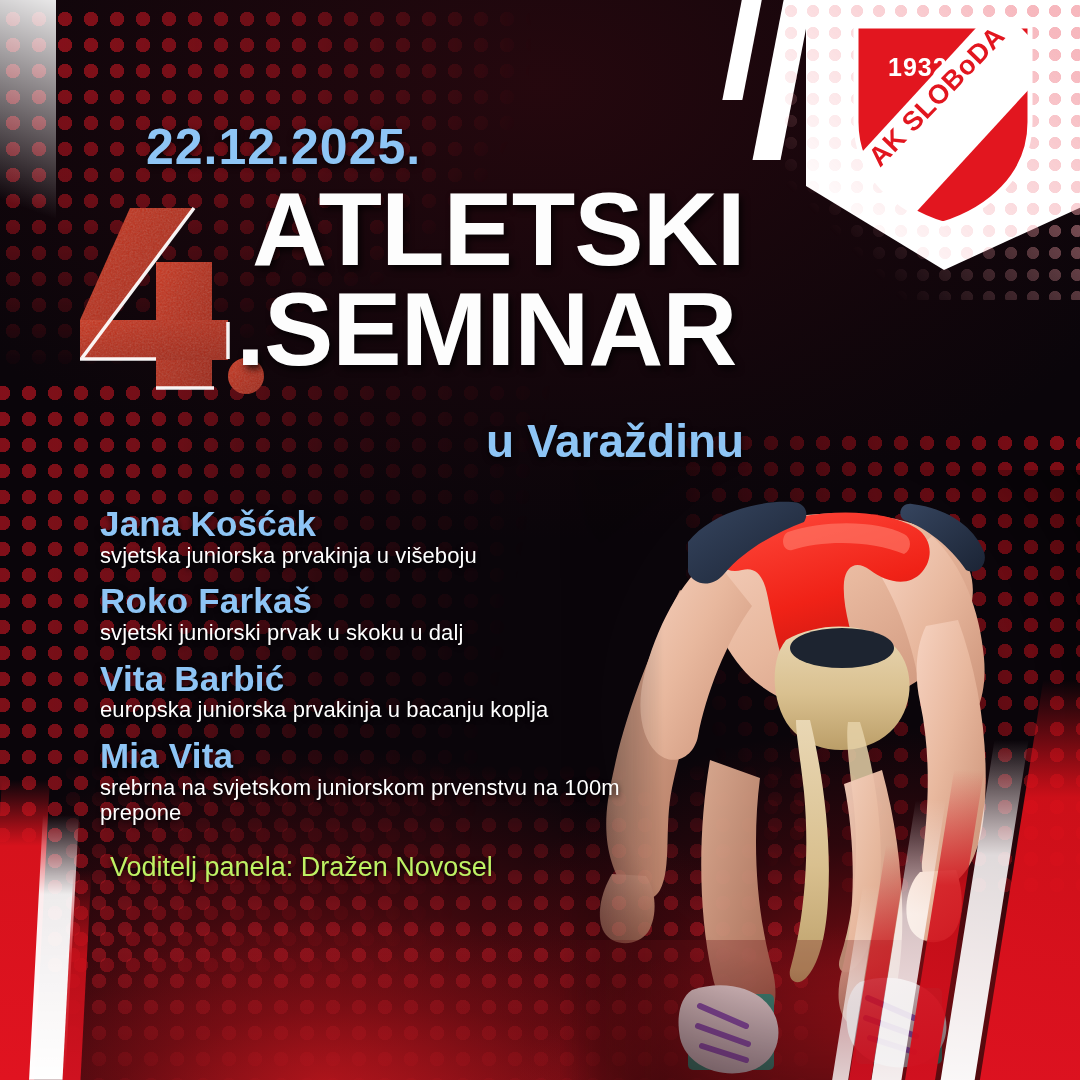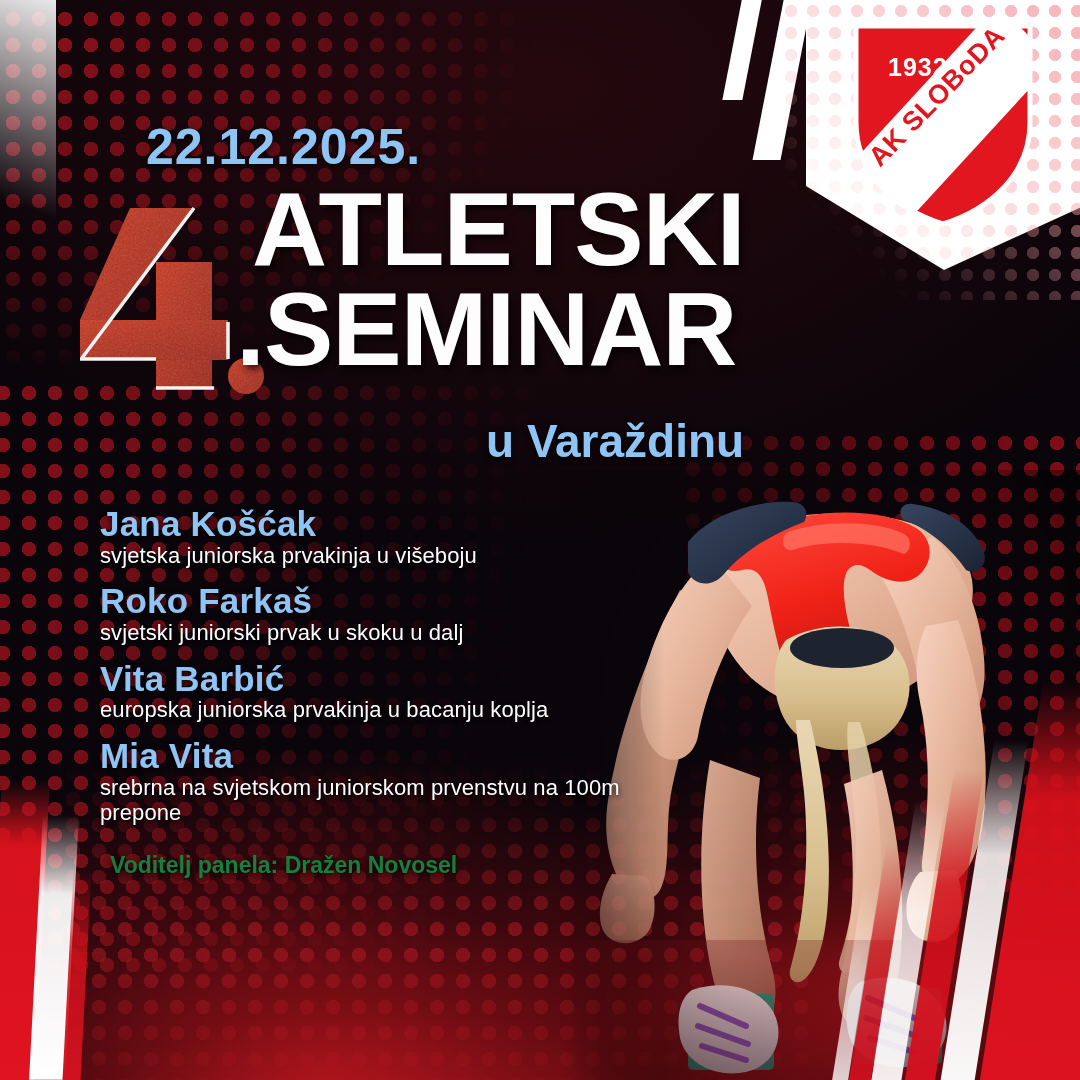--- a/index.html
+++ b/index.html
@@ -183,21 +183,21 @@
     line-height:1.08;letter-spacing:.2px;
     text-shadow:0 2px 6px rgba(0,0,0,.85);
   }
   .sp-desc{
     font-size:22px;color:#ffffff;line-height:1.16;
     letter-spacing:.1px;
     text-shadow:0 2px 5px rgba(0,0,0,.85);
   }
   .moderator{
     margin-top:26px;margin-left:10px;
-    font-size:23px;font-weight:bold;color:#15803d;
+    font-size:27px;font-weight:normal;color:#bef264;
     text-shadow:0 2px 6px rgba(0,0,0,.85);
   }
 
   .venue{
     position:absolute;left:100px;top:962px;
     font-size:43px;font-weight:bold;color:#ffffff;
     line-height:1.12;letter-spacing:.5px;
     text-shadow:2px 3px 7px rgba(0,0,0,.8);
   }
 </style>

